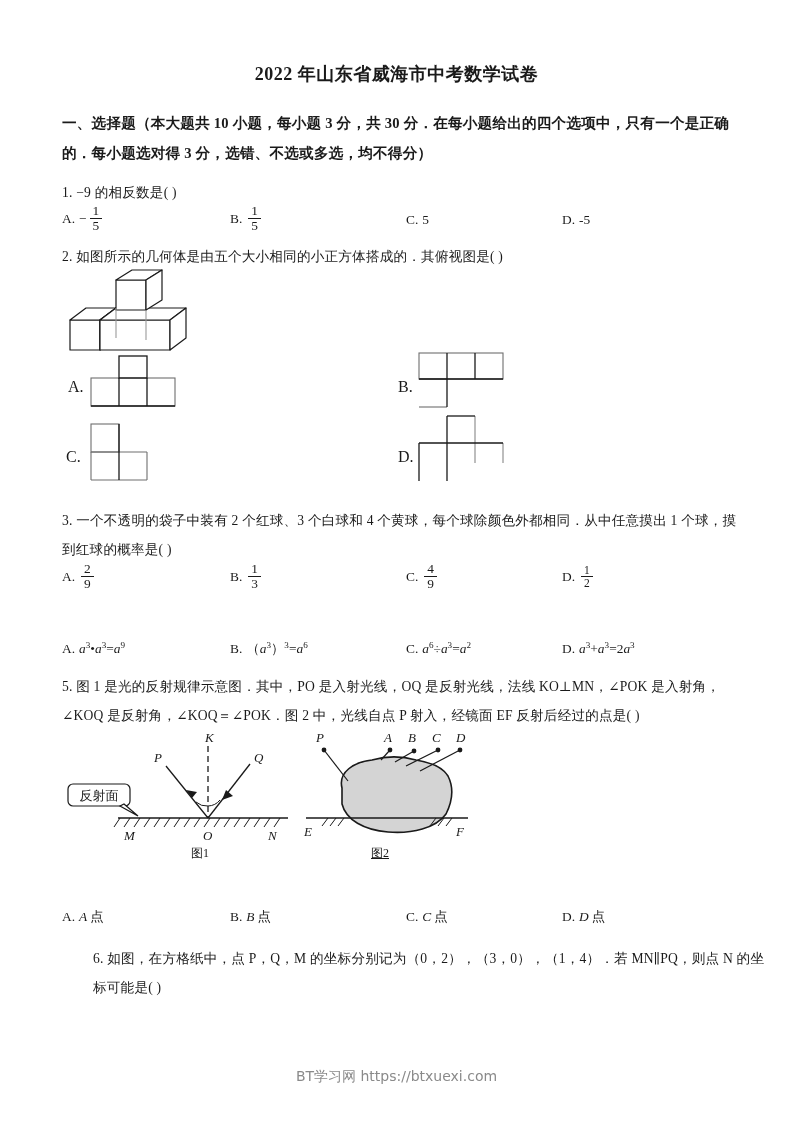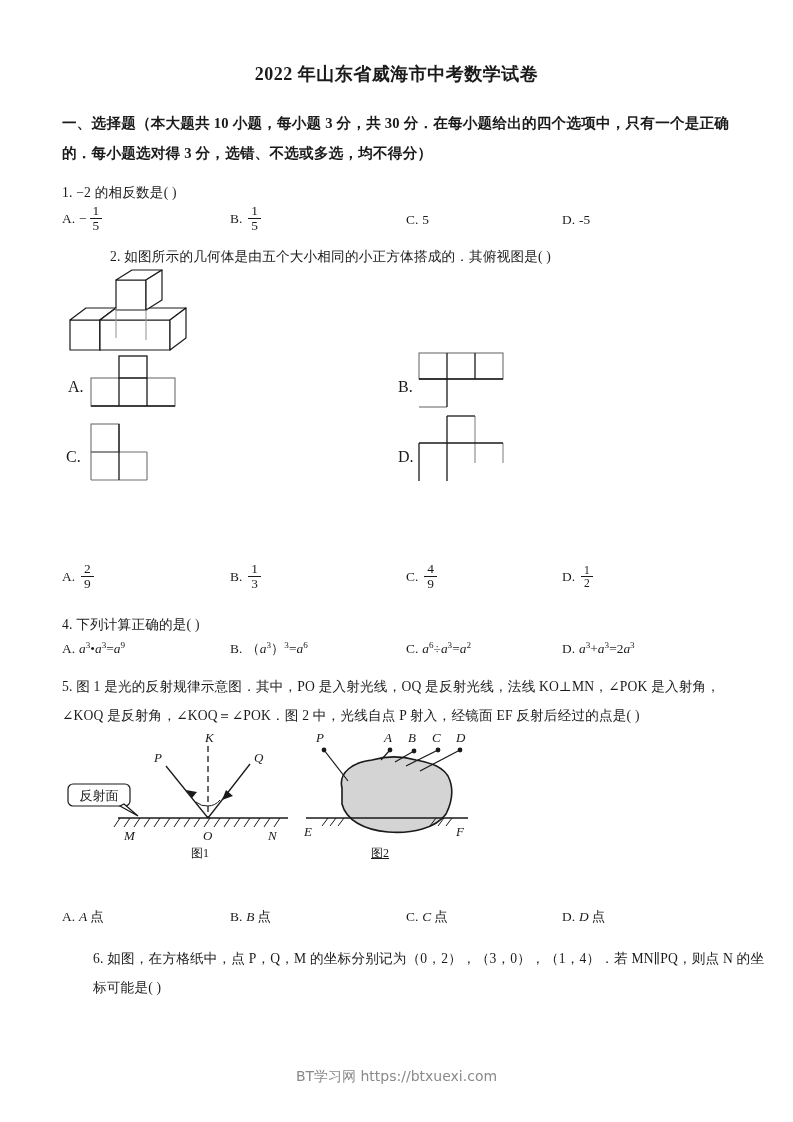--- a/index.html
+++ b/index.html
@@ -94,21 +94,21 @@
 <body>
 
 <div class="page">
 
   <div class="doc-title">2022 年山东省威海市中考数学试卷</div>
 
   <div class="para sec-head">一、选择题（本大题共 10 小题，每小题 3 分，共 30 分．在每小题给出的四个选项中，只有一个是正确的．每小题选对得 3 分，选错、不选或多选，均不得分）</div>
 
   <div class="para q" style="left:62px; top:178px; width:672px;">
     <span>1.</span>
-    <span>−2 的相反数是(        )</span>
+    <span>−9 的相反数是(        )</span>
   </div>
 
   <div class="opts" style="top:204px; height:36px;">
     <div class="opt" style="left:0px; top:0px;">
       <span class="olab">A.</span>
       <span class="neg">−</span>
       <span class="frac">
         <span class="num">1</span>
         <span class="den">5</span>
       </span>
@@ -123,21 +123,21 @@
     <div class="opt" style="left:344px; top:8px;">
       <span class="olab">C.</span>
       <span>5</span>
     </div>
     <div class="opt" style="left:500px; top:8px;">
       <span class="olab">D.</span>
       <span>-5</span>
     </div>
   </div>
 
-  <div class="para q" style="left:62px; top:242px; width:672px;margin-left:48px;">
+  <div class="para q" style="left:62px; top:242px; width:672px;">
     <span>2.</span>
     <span>如图所示的几何体是由五个大小相同的小正方体搭成的．其俯视图是(     )</span>
   </div>
 
   <div class="figwrap" style="left:62px; top:268px;">
     <svg width="160" height="90" viewBox="0 0 160 90">
       <g fill="#ffffff" stroke="#1a1a1a" stroke-width="1.2" stroke-linejoin="round">
 
         <polygon points="8,52 38,52 38,82 8,82"></polygon>
         <polygon points="8,52 24,40 54,40 38,52"></polygon>
@@ -222,20 +222,24 @@
       </g>
       <g fill="none" stroke="#1a1a1a" stroke-width="1.3">
         <line x1="29" y1="3" x2="57" y2="3"></line>
         <line x1="29" y1="3" x2="29" y2="68"></line>
         <line x1="1" y1="30" x2="85" y2="30"></line>
         <line x1="1" y1="30" x2="1" y2="68"></line>
       </g>
     </svg>
   </div>
 
+  <div class="para q" style="left:62px; top:506px; width:676px;">
+    <span>3.</span>
+    <span>一个不透明的袋子中装有 2 个红球、3 个白球和 4 个黄球，每个球除颜色外都相同．从中任意摸出 1 个球，摸到红球的概率是(    )</span>
+  </div>
 
   <div class="opts" style="top:562px; height:36px;">
     <div class="opt" style="left:0px; top:0px;">
       <span class="olab">A.</span>
       <span class="frac">
         <span class="num">2</span>
         <span class="den">9</span>
       </span>
     </div>
     <div class="opt" style="left:168px; top:0px;">
@@ -254,24 +258,20 @@
     </div>
     <div class="opt" style="left:500px; top:2px;">
       <span class="olab">D.</span>
       <span class="frac sm">
         <span class="num">1</span>
         <span class="den">2</span>
       </span>
     </div>
   </div>
 
-  <div class="para q" style="left:62px; top:610px; width:672px;">
-    <span>4.</span>
-    <span>下列计算正确的是(    )</span>
-  </div>
 
   <div class="opts" style="top:640px; height:26px;">
     <div class="opt" style="left:0px; top:0px;">
       <span class="olab">A.</span>
       <span><em class="it">a</em><sup>3</sup>•<em class="it">a</em><sup>3</sup>=<em class="it">a</em><sup>9</sup></span>
     </div>
     <div class="opt" style="left:168px; top:0px;">
       <span class="olab">B.</span>
       <span>（<em class="it">a</em><sup>3</sup>）<sup>3</sup>=<em class="it">a</em><sup>6</sup></span>
     </div>

